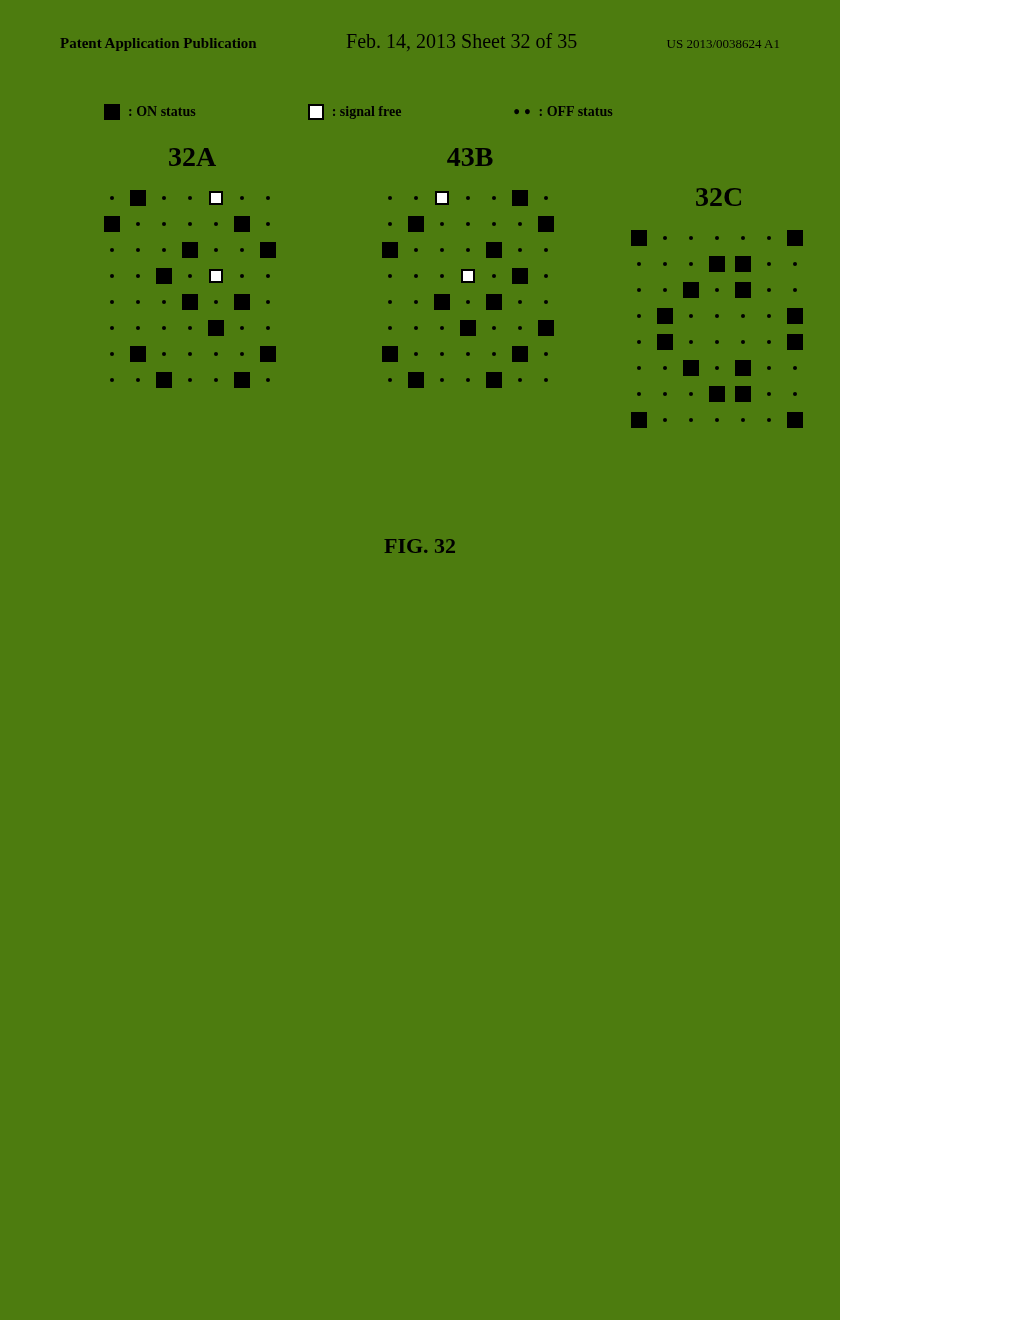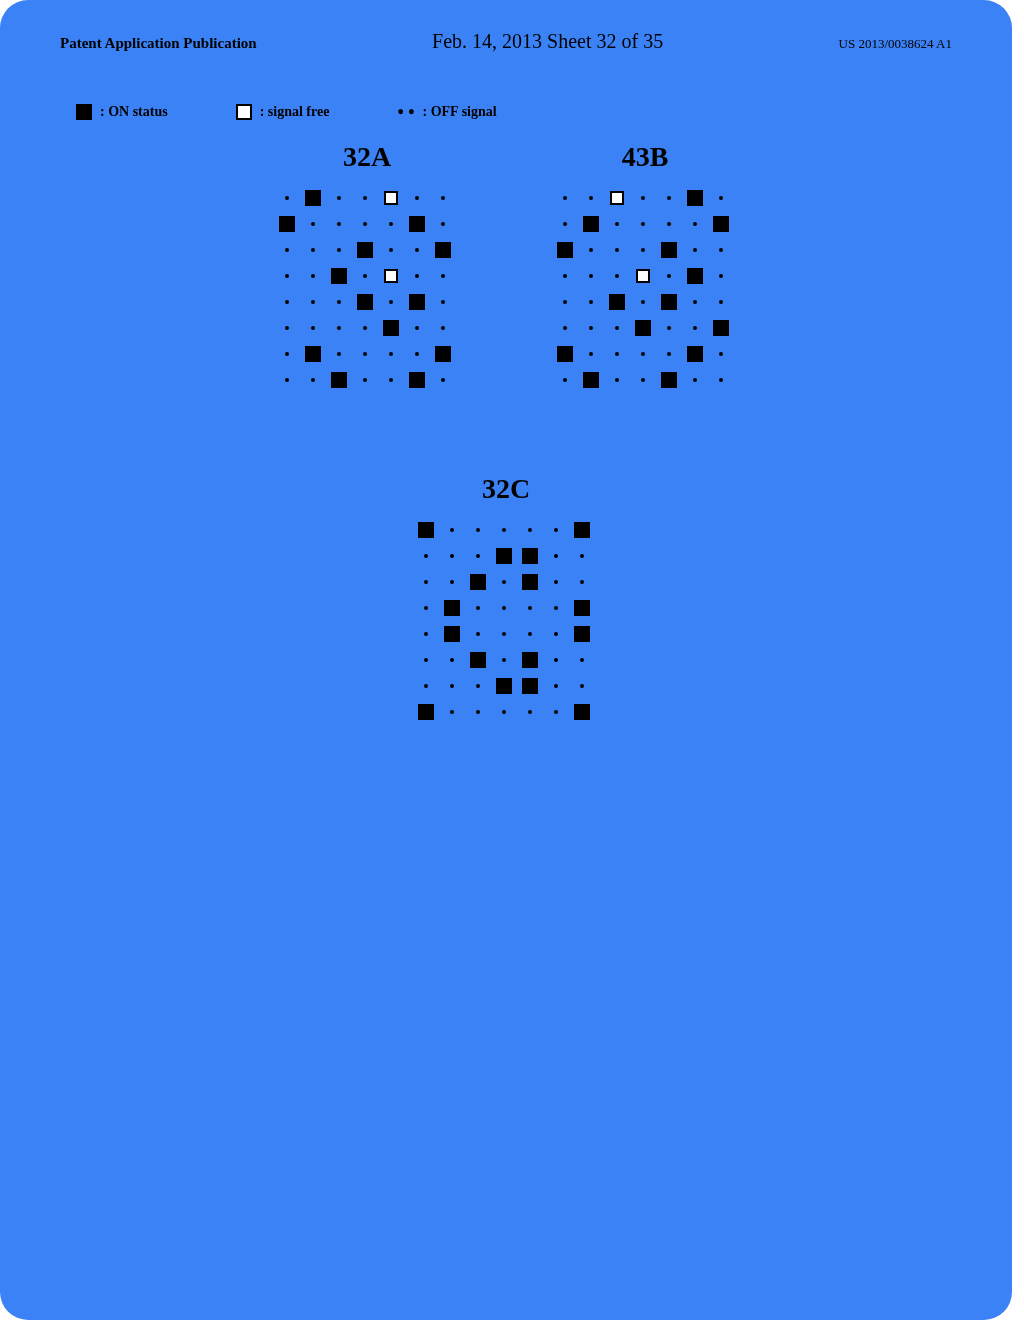--- a/index.html
+++ b/index.html
@@ -6,26 +6,25 @@
     body {
       background: #ffffff;
       font-family: 'Times New Roman', Times, serif;
       width: 1024px;
       min-height: 1320px;
       position: relative;
       overflow-x: hidden;
     }
 
     .page {
-      width: 1012px;
+      width: 840px;
       min-height: 1320px;
-      background: #3b82f6;
+      background: #4d7c0f;
       padding: 0;
       position: relative;
-      border-radius: 28px;
     }
 
     
     .header {
       display: flex;
       justify-content: space-between;
       align-items: baseline;
       padding: 30px 60px 20px 60px;
       border-bottom: none;
     }
@@ -38,22 +37,22 @@
     }
     .header-right {
       font-size: 13px;
     }
 
     
     .legend {
       display: flex;
       justify-content: flex-start;
       align-items: center;
-      padding: 30px 80px 20px 76px;
-      gap: 68px;
+      padding: 30px 80px 20px 104px;
+      gap: 112px;
     }
     .legend-item {
       display: flex;
       align-items: center;
       gap: 8px;
       font-size: 14px;
       font-weight: bold;
     }
     .legend-square-filled {
       width: 16px;
@@ -71,21 +70,21 @@
     .legend-dot-symbol {
       font-size: 18px;
       font-weight: bold;
       display: inline-block;
       line-height: 1;
     }
 
     
     .figures-container {
       display: flex;
-      flex-direction: column;
+      flex-direction: row;
       align-items: center;
       padding: 0 32px;
     }
 
     
     .top-row {
       display: flex;
       justify-content: center;
       align-items: flex-start;
       width: 100%;
@@ -168,21 +167,21 @@
     <div class="legend-item">
       <span class="legend-square-filled"></span>
       <span>: ON status</span>
     </div>
     <div class="legend-item">
       <span class="legend-square-outline"></span>
       <span>: signal free</span>
     </div>
     <div class="legend-item">
       <span class="legend-dot-symbol">• •</span>
-      <span>: OFF signal</span>
+      <span>: OFF status</span>
     </div>
   </div>
 
   <div class="figures-container">
 
     <div class="top-row">
 
       <div class="figure-block">
         <div class="figure-label">32A</div>
         <div class="grid-display" id="grid32A" style="grid-template-columns: repeat(7, 22px); grid-template-rows: repeat(8, 22px);">
@@ -702,14 +701,15 @@
             <div class="cell-dot"></div>
           </div>
           <div class="cell">
             <div class="cell-filled"></div>
           </div>
         </div>
     </div>
 
   </div>
 
+  <div class="figure-caption">FIG. 32</div>
 
 </div>
 
 </body></html>

